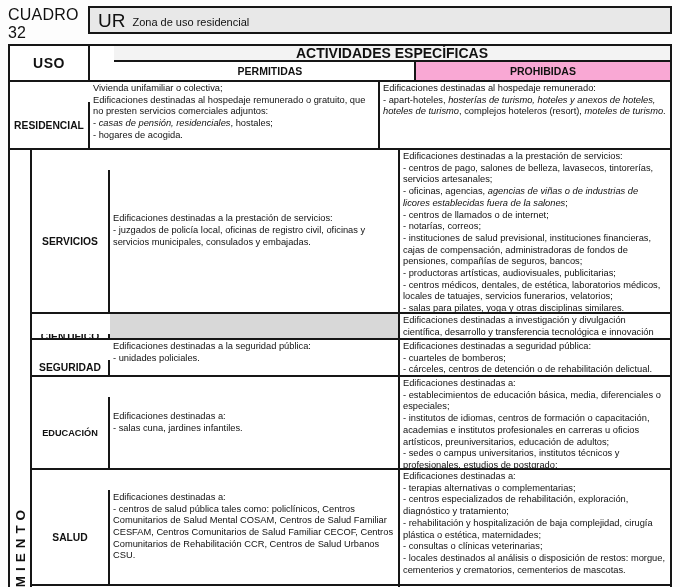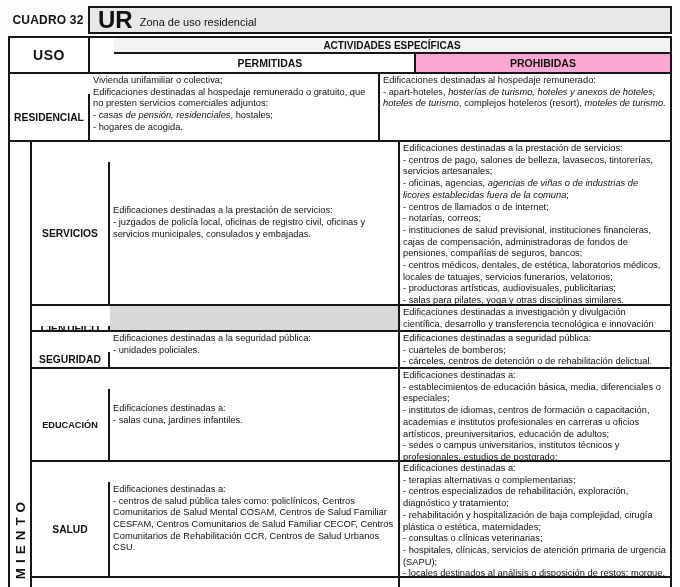--- a/index.html
+++ b/index.html
@@ -11,47 +11,47 @@
     color:#111;
     overflow:hidden;
     box-sizing:border-box;
   }
   *,*:before,*:after{box-sizing:border-box;}
 
   
   .top-band{display:flex;align-items:stretch;margin:6px 0 2px 8px;width:664px;}
   .cuadro-label{
     width:80px;display:flex;align-items:center;justify-content:center;
-    font-weight:bold;font-size:12px;letter-spacing:.2px;
+    font-weight:normal;font-size:16px;letter-spacing:.2px;
   }
   .ur-bar{
     flex:1;height:28px;border:2px solid #161616;background:#e8e8e8;
     display:flex;align-items:center;padding-left:8px;gap:7px;
   }
-  .ur-code{font-weight:bold;font-size:24px;line-height:1;}
+  .ur-code{font-weight:normal;font-size:19px;line-height:1;}
   .ur-title{font-size:11px;padding-top:3px;}
 
   
   .tbl{margin-left:8px;width:664px;border:2px solid #161616;background:#fff;}
   .row{display:flex;border-bottom:2px solid #161616;}
   .cell{overflow:hidden;}
   .br{border-right:2px solid #161616;}
 
   
   .hdr{display:flex;border-bottom:2px solid #161616;height:36px;}
   .uso-hd{
     width:80px;border-right:2px solid #161616;
     display:flex;align-items:center;justify-content:center;
     font-weight:bold;font-size:14px;letter-spacing:.5px;
   }
   .hd-right{flex:1;display:flex;flex-direction:column;}
   .act-hd{
     height:16px;border-bottom:2px solid #161616;background:#f3f3f3;
     display:flex;align-items:center;justify-content:center;
-    font-weight:bold;font-size:10px;margin-left:24px;
+    font-weight:bold;font-size:14px;margin-left:24px;
   }
   .pp-hd{flex:1;display:flex;}
   .perm-hd{
     width:290px;border-right:2px solid #161616;
     display:flex;align-items:center;justify-content:center;
     font-weight:bold;font-size:10.5px;margin-left:36px;
   }
   .proh-hd{
     flex:1;background:#f9a8d4;
     display:flex;align-items:center;justify-content:center;
@@ -143,26 +143,26 @@
 
         <div class="row h164">
           <div class="cell lbl w58 br">SERVICIOS</div>
           <div class="cell body w290 br vcenter">
               <div class="ln"><span>Edificaciones destinadas a la prestación de servicios:</span></div>
               <div class="ln"><span>- juzgados de policía local, oficinas de registro civil, oficinas y servicios municipales, consulados y embajadas.</span></div>
             </div>
           <div class="cell body flex1">
               <div class="ln"><span>Edificaciones destinadas a la prestación de servicios:</span></div>
               <div class="ln"><span>- centros de pago, salones de belleza, lavasecos, tintorerías, servicios artesanales;</span></div>
-              <div class="ln"><span>- oficinas, agencias, </span><span class="it">agencias de viñas o de industrias de licores establecidas fuera de la comuna</span><span>;</span></div>
+              <div class="ln"><span>- oficinas, agencias, </span><span class="it">agencias de viñas o de industrias de licores establecidas fuera de la salones</span><span>;</span></div>
               <div class="ln"><span>- centros de llamados o de internet;</span></div>
               <div class="ln"><span>- notarías, correos;</span></div>
               <div class="ln"><span>- instituciones de salud previsional, instituciones financieras, cajas de compensación, administradoras de fondos de pensiones, compañías de seguros, bancos;</span></div>
+              <div class="ln"><span>- productoras artísticas, audiovisuales, publicitarias;</span></div>
               <div class="ln"><span>- centros médicos, dentales, de estética, laboratorios médicos, locales de tatuajes, servicios funerarios, velatorios;</span></div>
-              <div class="ln"><span>- productoras artísticas, audiovisuales, publicitarias;</span></div>
               <div class="ln"><span>- salas para pilates, yoga y otras disciplinas similares.</span></div>
             </div>
         </div>
 
         <div class="row h26">
           <div class="cell lbl w58 br">CIENTÍFICO</div>
           <div class="cell body w290 br grey"></div>
           <div class="cell body flex1">
               <div class="ln"><span>Edificaciones destinadas a investigación y divulgación científica, desarrollo y transferencia tecnológica e innovación técnica.</span></div>
             </div>
@@ -200,21 +200,20 @@
           <div class="cell body w290 br vcenter">
               <div class="ln"><span>Edificaciones destinadas a:</span></div>
               <div class="ln"><span>- centros de salud pública tales como: policlínicos, Centros Comunitarios de Salud Mental COSAM, Centros de Salud Familiar CESFAM, Centros Comunitarios de Salud Familiar CECOF,  Centros Comunitarios de Rehabilitación CCR, Centros de Salud Urbanos CSU.</span></div>
             </div>
           <div class="cell body flex1">
               <div class="ln"><span>Edificaciones destinadas a:</span></div>
               <div class="ln"><span>- terapias alternativas o complementarias;</span></div>
               <div class="ln"><span>- centros especializados de rehabilitación, exploración, diagnóstico y tratamiento;</span></div>
               <div class="ln"><span>- rehabilitación y hospitalización de baja complejidad, cirugía plástica o estética, maternidades;</span></div>
               <div class="ln"><span>- consultas o clínicas veterinarias;</span></div>
-              <div class="ln"><span>- hospitales, clínicas, servicios de atención primaria de urgencia (SAPU);</span></div>
               <div class="ln"><span>- locales destinados al análisis o disposición de restos: morgue, cementerios y crematorios, cementerios de mascotas.</span></div>
             </div>
         </div>
 
         <div class="row h9">
           <div class="cell lbl w58 br"></div>
           <div class="cell body w290 br"></div>
           <div class="cell body flex1"></div>
         </div>
 

